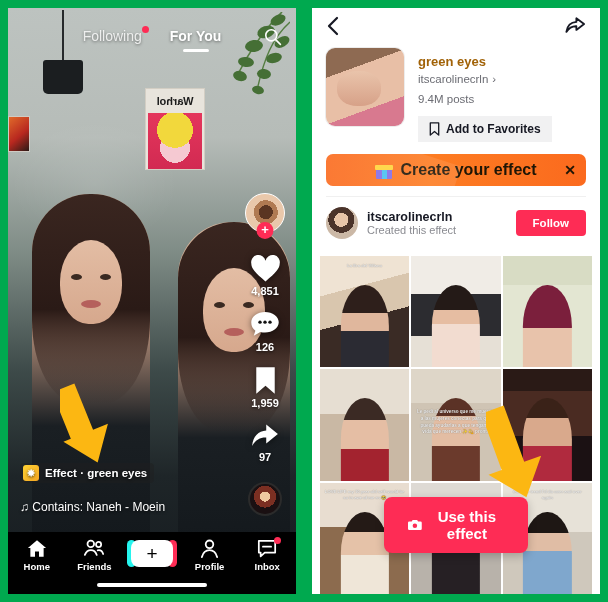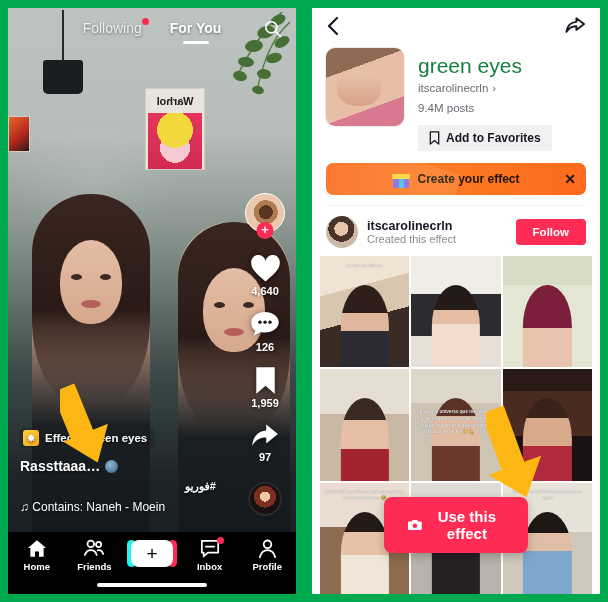--- a/index.html
+++ b/index.html
@@ -73,21 +73,21 @@
   }
   .eye { position: absolute; top: 34px; width: 11px; height: 6px; background: #3a2a22; border-radius: 50%; }
   .eye.l { left: 11px; } .eye.r { right: 11px; }
   .mouth {
     position: absolute; bottom: 16px; left: 50%; transform: translateX(-50%);
     width: 20px; height: 8px; background: #b5605c; border-radius: 50%;
   }
 
   
   .tt-header {
-    position: absolute; top: 0; left: 0; right: 0; height: 40px;
+    position: absolute; top: 8px; left: 0; right: 0; height: 40px;
     display: flex; align-items: center; justify-content: center; gap: 28px;
     z-index: 6;
   }
   .tab-following, .tab-foryou {
     color: rgba(255,255,255,.82); font-size: 14px; position: relative;
     text-shadow: 0 1px 3px rgba(0,0,0,.45);
   }
   .tab-foryou { color: #fff; font-weight: bold; }
   .tab-foryou::after {
     content: ""; position: absolute; left: 50%; transform: translateX(-50%);
@@ -203,21 +203,21 @@
     background: linear-gradient(160deg, #8e6a52 0 28%, #e8bfa6 28% 72%, #d8798f 72%);
     position: relative; overflow: hidden;
     box-shadow: 0 0 0 1px #ececec;
   }
   .eff-cover::after {
     content: ""; position: absolute; left: 14%; top: 30%;
     width: 56%; height: 44%; border-radius: 46%;
     background: linear-gradient(180deg, #e9c4ab, #d7a188);
   }
   .eff-meta { padding-top: 6px; }
-  .eff-title { font-size: 21px; font-weight: normal; color: #15803d; }
+  .eff-title { font-size: 13px; font-weight: bold; color: #a16207; }
   .eff-author {
     font-size: 11.5px; color: #6b6c73; margin-top: 4px;
     display: flex; align-items: center; gap: 4px;
   }
   .eff-posts { font-size: 11.5px; color: #6b6c73; margin-top: 8px; }
   .fav-btn {
     display: inline-flex; align-items: center; gap: 6px; margin-top: 11px;
     background: #f1f1f2; border-radius: 0; padding: 6px 11px;
     font-size: 12px; font-weight: bold; color: #161823; cursor: pointer;
   }
@@ -239,21 +239,21 @@
   }
   .gift-box {
     position: absolute; bottom: 0; left: 1px; width: 16px; height: 11px;
     background: linear-gradient(90deg,#8f7ae8 0 38%, #59c6f2 38% 66%, #8f7ae8 66%);
     border-radius: 1px;
   }
   .gift-lid {
     position: absolute; top: 3px; left: 0; width: 18px; height: 5px;
     background: #ffd84d; border-radius: 1px;
   }
-  .promo-text { color: #1e1505; font-size: 12px; font-weight: bold; }
+  .promo-text { color: #1e1505; font-size: 16px; font-weight: bold; }
   .promo-close {
     position: absolute; right: 10px; color: #1e1505; font-size: 14px;
     font-weight: bold; cursor: pointer; line-height: 1;
   }
 
   
   .creator-row {
     display: flex; align-items: center; gap: 9px;
     margin: 10px 14px 0 14px; padding-top: 10px; border-top: 1px solid #f0f0f0;
   }
@@ -364,21 +364,21 @@
     </div>
 
     <div class="rail">
       <div class="rail-avatar">
         <div class="plus-badge">+</div>
       </div>
       <div class="rail-item">
         <svg class="rail-icon" width="31" height="29" viewBox="0 0 24 22">
           <path d="M12 21 C4 14.5 1 11 1 7.2 A5.6 5.6 0 0 1 12 5 A5.6 5.6 0 0 1 23 7.2 C23 11 20 14.5 12 21Z" fill="#fff"></path>
         </svg>
-        <span class="rail-count">4,640</span>
+        <span class="rail-count">4,851</span>
       </div>
       <div class="rail-item">
         <svg class="rail-icon" width="30" height="29" viewBox="0 0 24 23">
           <path d="M12 1.5c6 0 11 3.6 11 8.2 0 4.6-5 8.2-11 8.2-1.3 0-2.6-.17-3.7-.48L3 20.5l1.3-4.1C2.2 14.9 1 12.7 1 9.7 1 5.1 6 1.5 12 1.5Z" fill="#fff"></path>
           <circle cx="8" cy="9.6" r="1.35" fill="#111"></circle>
           <circle cx="12" cy="9.6" r="1.35" fill="#111"></circle>
           <circle cx="16" cy="9.6" r="1.35" fill="#111"></circle>
         </svg>
         <span class="rail-count">126</span>
       </div>
@@ -395,25 +395,20 @@
         <span class="rail-count">97</span>
       </div>
       <div class="disc"></div>
     </div>
 
     <div class="caption">
       <div class="effect-chip">
         <span class="effect-badge"></span>
         <span class="effect-chip-text">Effect · green eyes</span>
       </div>
-      <div class="cap-title">
-        <span>Rassttaaa…</span>
-        <span class="cap-emoji"></span>
-      </div>
-      <div class="cap-tag">#فوریو</div>
       <div class="cap-music">♫ Contains: Naneh - Moein</div>
     </div>
 
     <div class="tt-nav">
       <div class="nav-item">
         <svg width="20" height="19" viewBox="0 0 22 20">
           <path d="M11 1 1 9.4h2.7V19h5.1v-5.6h4.4V19h5.1V9.4H21Z" fill="#fff"></path>
         </svg>
         <span class="nav-label">Home</span>
       </div>
@@ -425,33 +420,33 @@
           <path d="M16 12c2.6-.6 5 .9 6 4" fill="none" stroke="#fff" stroke-width="1.9" stroke-linecap="round"></path>
         </svg>
         <span class="nav-label">Friends</span>
       </div>
       <div class="nav-item">
         <div class="nav-plus">
           <span class="plus-glyph">+</span>
         </div>
       </div>
       <div class="nav-item">
+        <svg width="19" height="19" viewBox="0 0 20 20">
+          <circle cx="10" cy="5.6" r="4" fill="none" stroke="#fff" stroke-width="1.9"></circle>
+          <path d="M2 19c1.3-5 4.6-7.2 8-7.2S16.7 14 18 19" fill="none" stroke="#fff" stroke-width="1.9" stroke-linecap="round"></path>
+        </svg>
+        <span class="nav-label">Profile</span>
+      </div>
+      <div class="nav-item">
         <svg width="20" height="19" viewBox="0 0 22 20">
           <path d="M2 1.5h18v13H8.5L4 18.6V14.5H2Z" fill="none" stroke="#fff" stroke-width="1.9" stroke-linejoin="round"></path>
           <line x1="6.5" y1="8" x2="15.5" y2="8" stroke="#fff" stroke-width="1.9" stroke-linecap="round"></line>
         </svg>
         <span class="inbox-dot"></span>
         <span class="nav-label">Inbox</span>
-      </div>
-      <div class="nav-item">
-        <svg width="19" height="19" viewBox="0 0 20 20">
-          <circle cx="10" cy="5.6" r="4" fill="none" stroke="#fff" stroke-width="1.9"></circle>
-          <path d="M2 19c1.3-5 4.6-7.2 8-7.2S16.7 14 18 19" fill="none" stroke="#fff" stroke-width="1.9" stroke-linecap="round"></path>
-        </svg>
-        <span class="nav-label">Profile</span>
       </div>
       <div class="home-indicator"></div>
     </div>
 
     <svg class="arrow arrow-left" width="58" height="86" viewBox="0 0 58 86">
       <path d="M6 2 L30 2 L30 52 L46 52 L22 84 L-2 52 L6 52 Z" fill="#fcb712" transform="rotate(-22 26 43)"></path>
     </svg>
   </div>
 
   <div class="right-panel">

